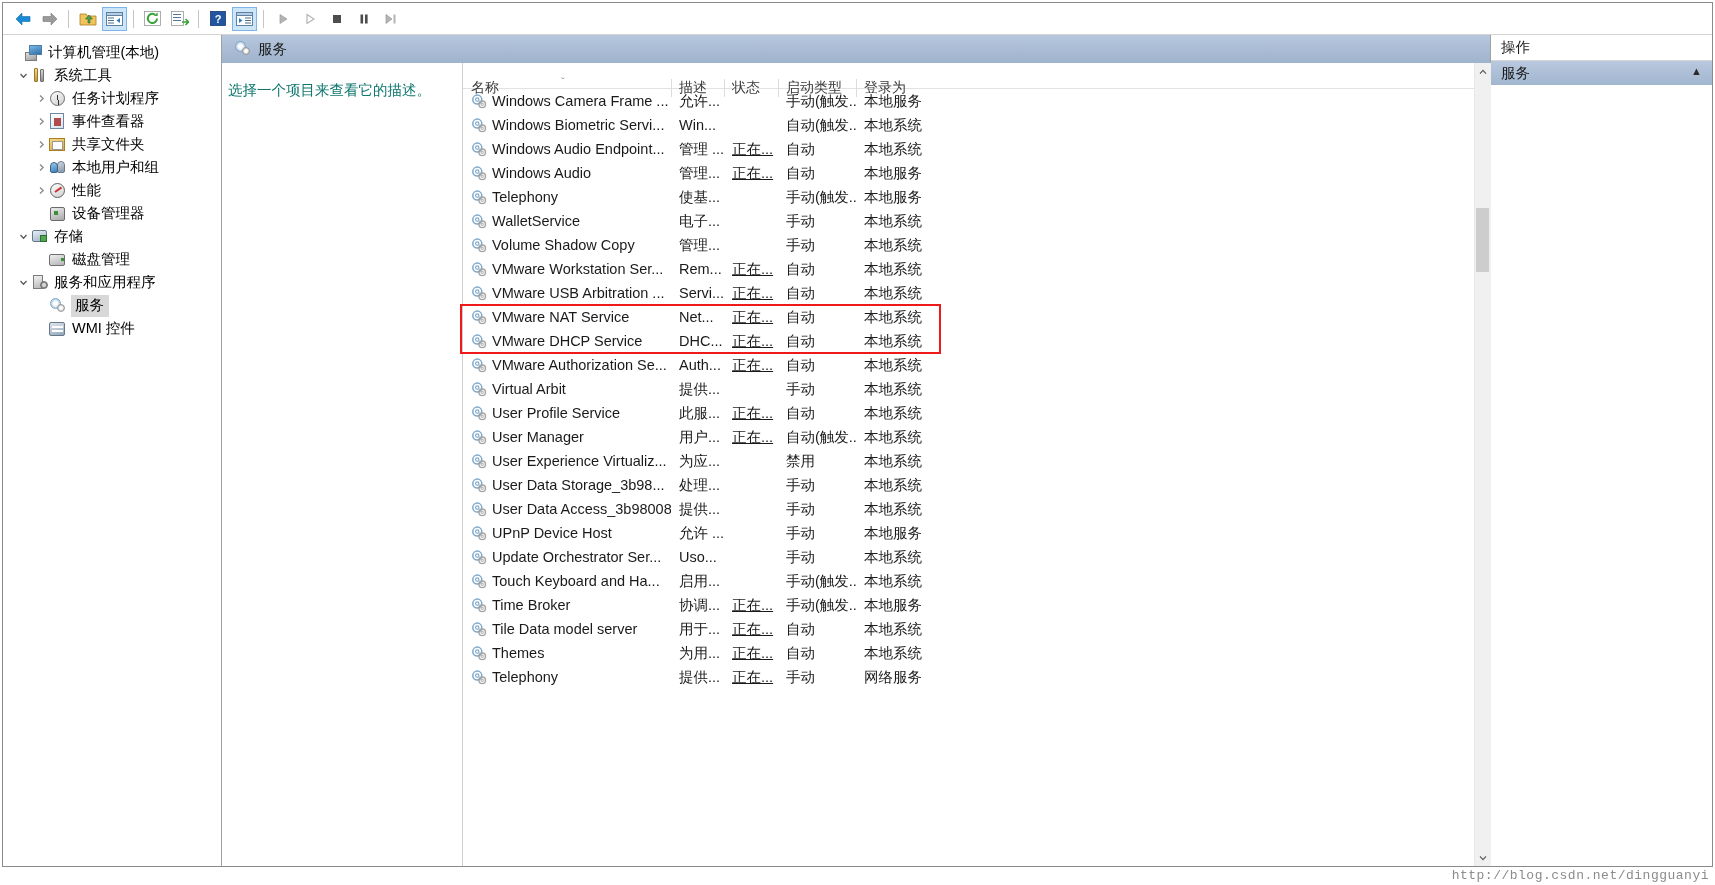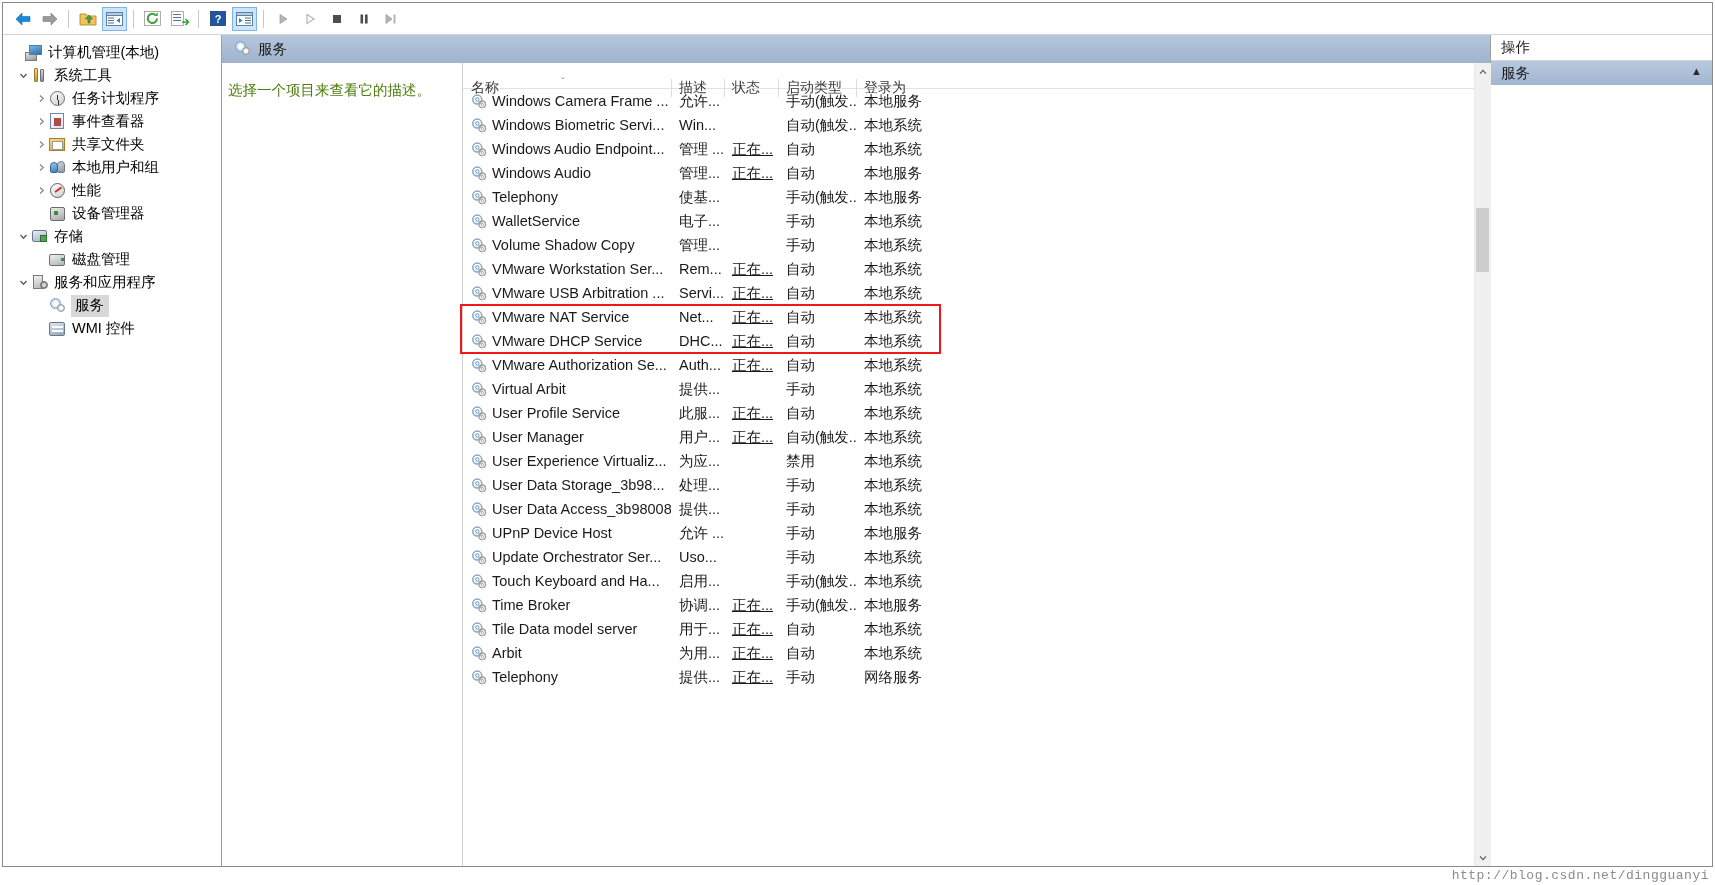--- a/index.html
+++ b/index.html
@@ -319,21 +319,21 @@
     display: flex;
     min-height: 0;
     position: relative;
     background: #ffffff;
   }
   .desc-pane {
     width: 240px;
     flex: none;
     padding: 18px 0 0 6px;
     font-size: 14.5px;
-    color: #4d7c0f;
+    color: #0f766e;
     background: #ffffff;
     position: relative;
   }
   .desc-pane:before {
     content:'';
     position:absolute; left:0; top:-28px; width:1px; height:28px;
     background: transparent;
   }
   .list-wrap {
     flex: 1;
@@ -1282,21 +1282,21 @@
                         <span class="svcico">
                           <svg class="gear-svg" width="16" height="15" viewBox="0 0 16 15">
   <g>
     <circle cx="6.3" cy="5.6" r="4.5" fill="none" stroke="#7fa8c9" stroke-width="1.5"></circle>
     <circle cx="6.3" cy="5.6" r="1.7" fill="#ffffff" stroke="#7fa8c9" stroke-width="1.1"></circle>
     <circle cx="11.2" cy="10.3" r="3.3" fill="none" stroke="#a3a3a3" stroke-width="1.4"></circle>
     <circle cx="11.2" cy="10.3" r="1.2" fill="#ffffff" stroke="#a3a3a3" stroke-width="1"></circle>
   </g>
 </svg>
                         </span>
-                        <span>Arbit</span>
+                        <span>Themes</span>
                       </div>
                       <div class="cell cell-desc w-desc">为用...</div>
                       <div class="cell cell-state w-state">
                         <span>正在...</span>
                       </div>
                       <div class="cell cell-start w-start">自动</div>
                       <div class="cell cell-logon w-logon">本地系统</div>
                     </div>
                     <div class="row">
                       <div class="cell cell-name w-name">

